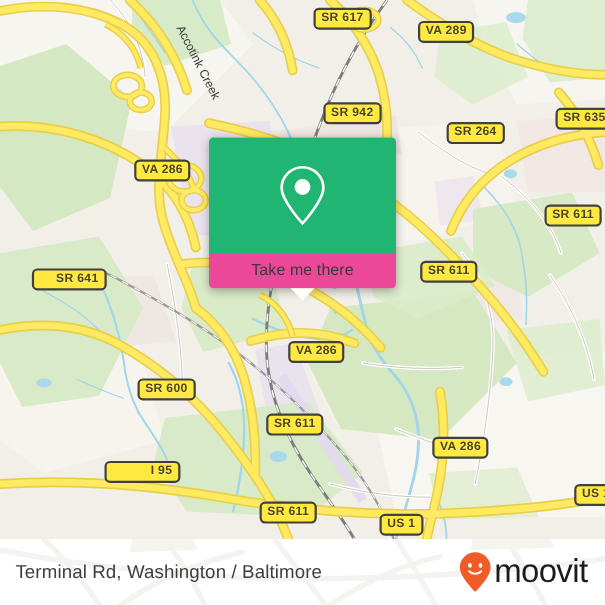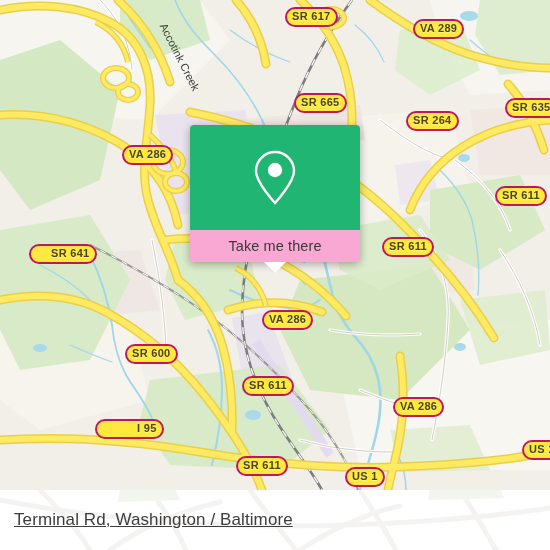--- a/index.html
+++ b/index.html
@@ -12,22 +12,22 @@
 
   
   #map{position:absolute;left:0;top:0;width:550px;height:490px;overflow:hidden;
        background:#f2efe9;}
   .map-svg{position:absolute;left:0;top:0;}
 
   
   .shield{
     position:absolute;
     background:#ffe93f;
-    border:2px solid #be185d;
-    border-radius:10px;
+    border:2px solid #404040;
+    border-radius:5px;
     color:#4a4416;
     font-size:11px;
     font-weight:bold;
     letter-spacing:.3px;
     padding:1px 5px 2px 5px;
     line-height:13px;
     white-space:nowrap;
     text-shadow:0 1px 0 rgba(255,255,255,.35);
     box-sizing:border-box;
   }
@@ -50,21 +50,21 @@
     overflow:visible;
     filter:none;
   }
   #popup-green{
     background:#21b573;
     height:105px;
     border-radius:4px 4px 0 0;
     display:flex;align-items:center;justify-content:center;
   }
   #popup-bottom{
-    background:#f9a8d4;
+    background:#ec4899;
     height:32px;
     border-radius:0 0 4px 4px;
     display:flex;align-items:center;justify-content:center;
     position:relative;
   }
   #popup-label{
     font-size:14.5px;color:#3a3a3a;letter-spacing:.1px;
   }
   #popup-tail{
     position:absolute;left:50%;bottom:-11px;margin-left:-11px;
@@ -87,21 +87,21 @@
     position:absolute;left:0;top:490px;width:550px;height:60px;
     background:#ffffff;overflow:hidden;
   }
   #footer-watermark{position:absolute;left:0;top:-490px;opacity:.55;}
   #footer-inner{
     position:relative;width:100%;height:100%;
     display:flex;align-items:center;justify-content:space-between;
     padding:0 16px 0 14px;box-sizing:border-box;
   }
   #footer-title{
-    font-size:17px;color:#3d3d3d;letter-spacing:.1px;white-space:nowrap;text-decoration:underline;
+    font-size:17px;color:#3d3d3d;letter-spacing:.1px;white-space:nowrap;
   }
   #brand{display:flex;align-items:center;gap:2px;}
   #brand-text{
     font-size:30px;color:#1c1c1c;letter-spacing:-.6px;line-height:30px;
     font-weight:normal;
   }
 </style>
 </head>
 <body>
 
@@ -287,22 +287,22 @@
           <path d="M150,135 C162,146 172,158 176,172"></path>
           <path d="M236,268 C252,276 262,290 266,306"></path>
         </g>
       </g>
     </svg>
 
     <div class="creek-label" style="left:163px;top:18px;transform:rotate(63deg);">Accotink Creek</div>
 
     <div id="shields">
         <div class="shield" style="left: 285px; top: 7px;">SR 617</div>
-        <div class="shield" style="left: 413px; top: 19px;">VA 289</div>
-        <div class="shield" style="left: 294px; top: 93px;">SR 665</div>
+        <div class="shield" style="left: 380px; top: 19px;">VA 289</div>
+        <div class="shield" style="left: 294px; top: 93px;">SR 942</div>
         <div class="shield" style="left: 406px; top: 111px;">SR 264</div>
         <div class="shield" style="left: 505px; top: 98px;">SR 635</div>
         <div class="shield" style="left: 122px; top: 145px;">VA 286</div>
         <div class="shield" style="left: 495px; top: 186px;">SR 611</div>
         <div class="shield" style="left: 382px; top: 237px;">SR 611</div>
         <div class="shield" style="left: 29px; top: 244px; padding-left: 20px;">SR 641</div>
         <div class="shield" style="left: 262px; top: 310px;">VA 286</div>
         <div class="shield" style="left: 125px; top: 344px;">SR 600</div>
         <div class="shield" style="left: 242px; top: 376px;">SR 611</div>
         <div class="shield" style="left: 393px; top: 397px;">VA 286</div>
@@ -340,15 +340,24 @@
         <path d="M300,550 C330,530 364,514 400,506"></path>
       </g>
       <g fill="#e9efe2">
         <path d="M120,488 L175,488 L180,500 L118,502 Z"></path>
         <path d="M430,488 L500,488 L504,498 L428,500 Z"></path>
       </g>
     </svg>
 
     <div id="footer-inner">
       <div id="footer-title">Terminal Rd, Washington / Baltimore</div>
+      <div id="brand">
+        <svg width="30" height="38" viewBox="0 0 30 38">
+          <path d="M15 1 C7.3 1 1 7.2 1 14.7 C1 24 15 37 15 37 C15 37 29 24 29 14.7 C29 7.2 22.7 1 15 1 Z" fill="#ef5c28"></path>
+          <ellipse cx="10.2" cy="13" rx="1.7" ry="2.1" fill="#ffffff"></ellipse>
+          <ellipse cx="19.8" cy="13" rx="1.7" ry="2.1" fill="#ffffff"></ellipse>
+          <path d="M9.5 18.2 C11.8 21.2 18.2 21.2 20.5 18.2" fill="none" stroke="#ffffff" stroke-width="1.7" stroke-linecap="round"></path>
+        </svg>
+        <span id="brand-text">moovit</span>
+      </div>
     </div>
   </div>
 </div>
 
 </body></html>

